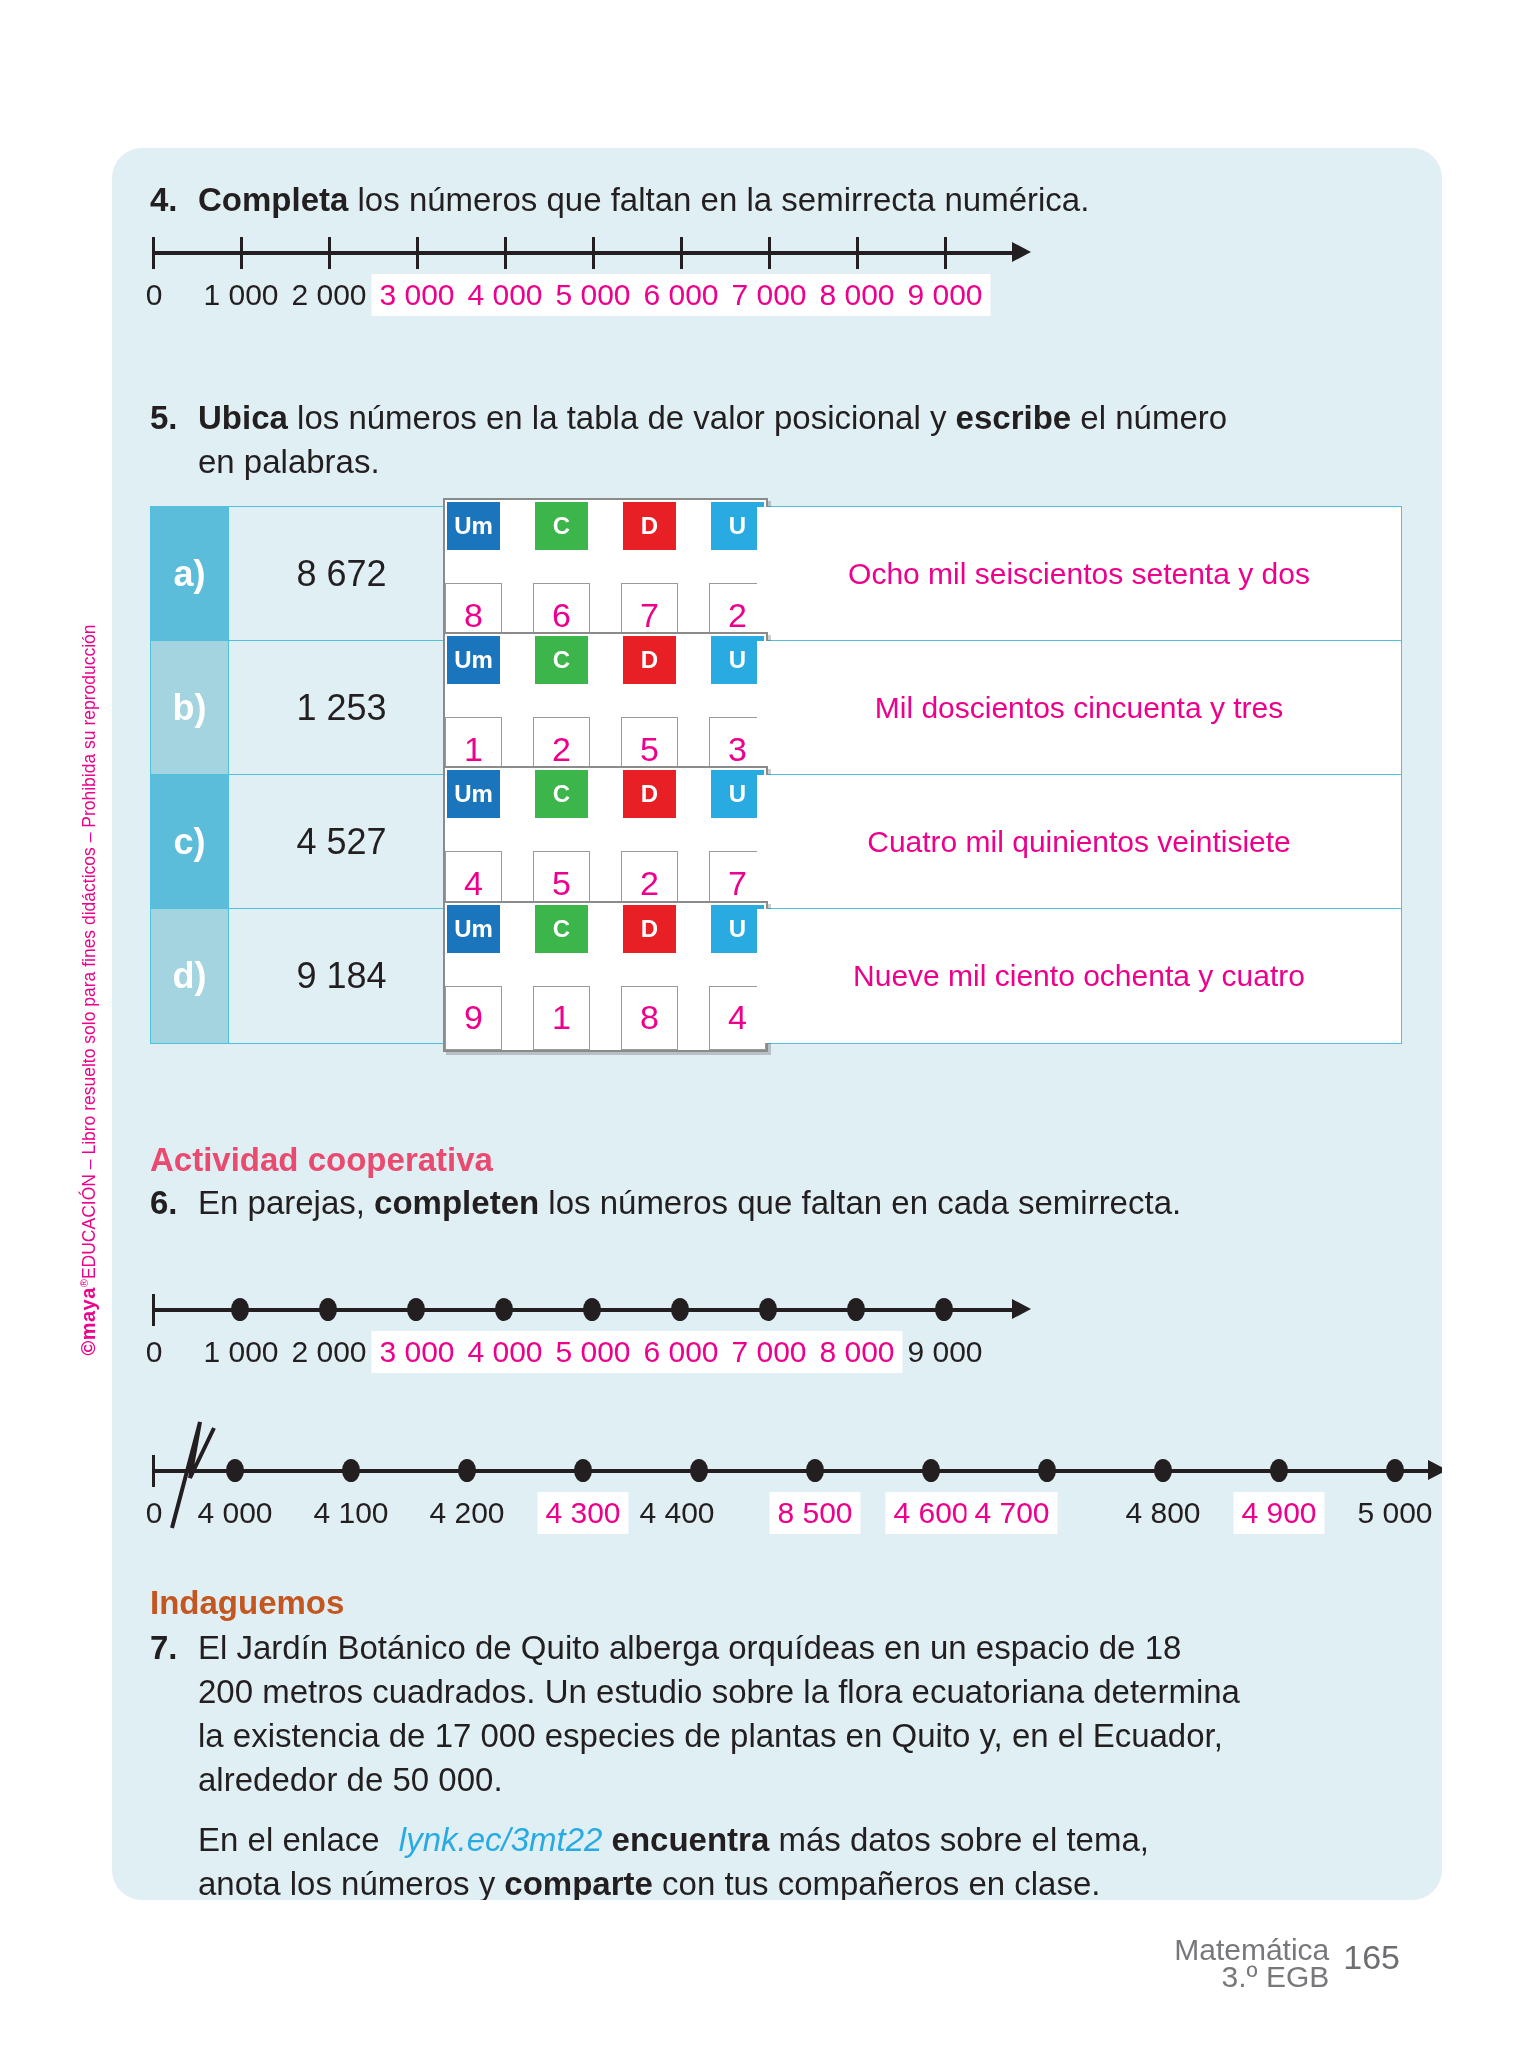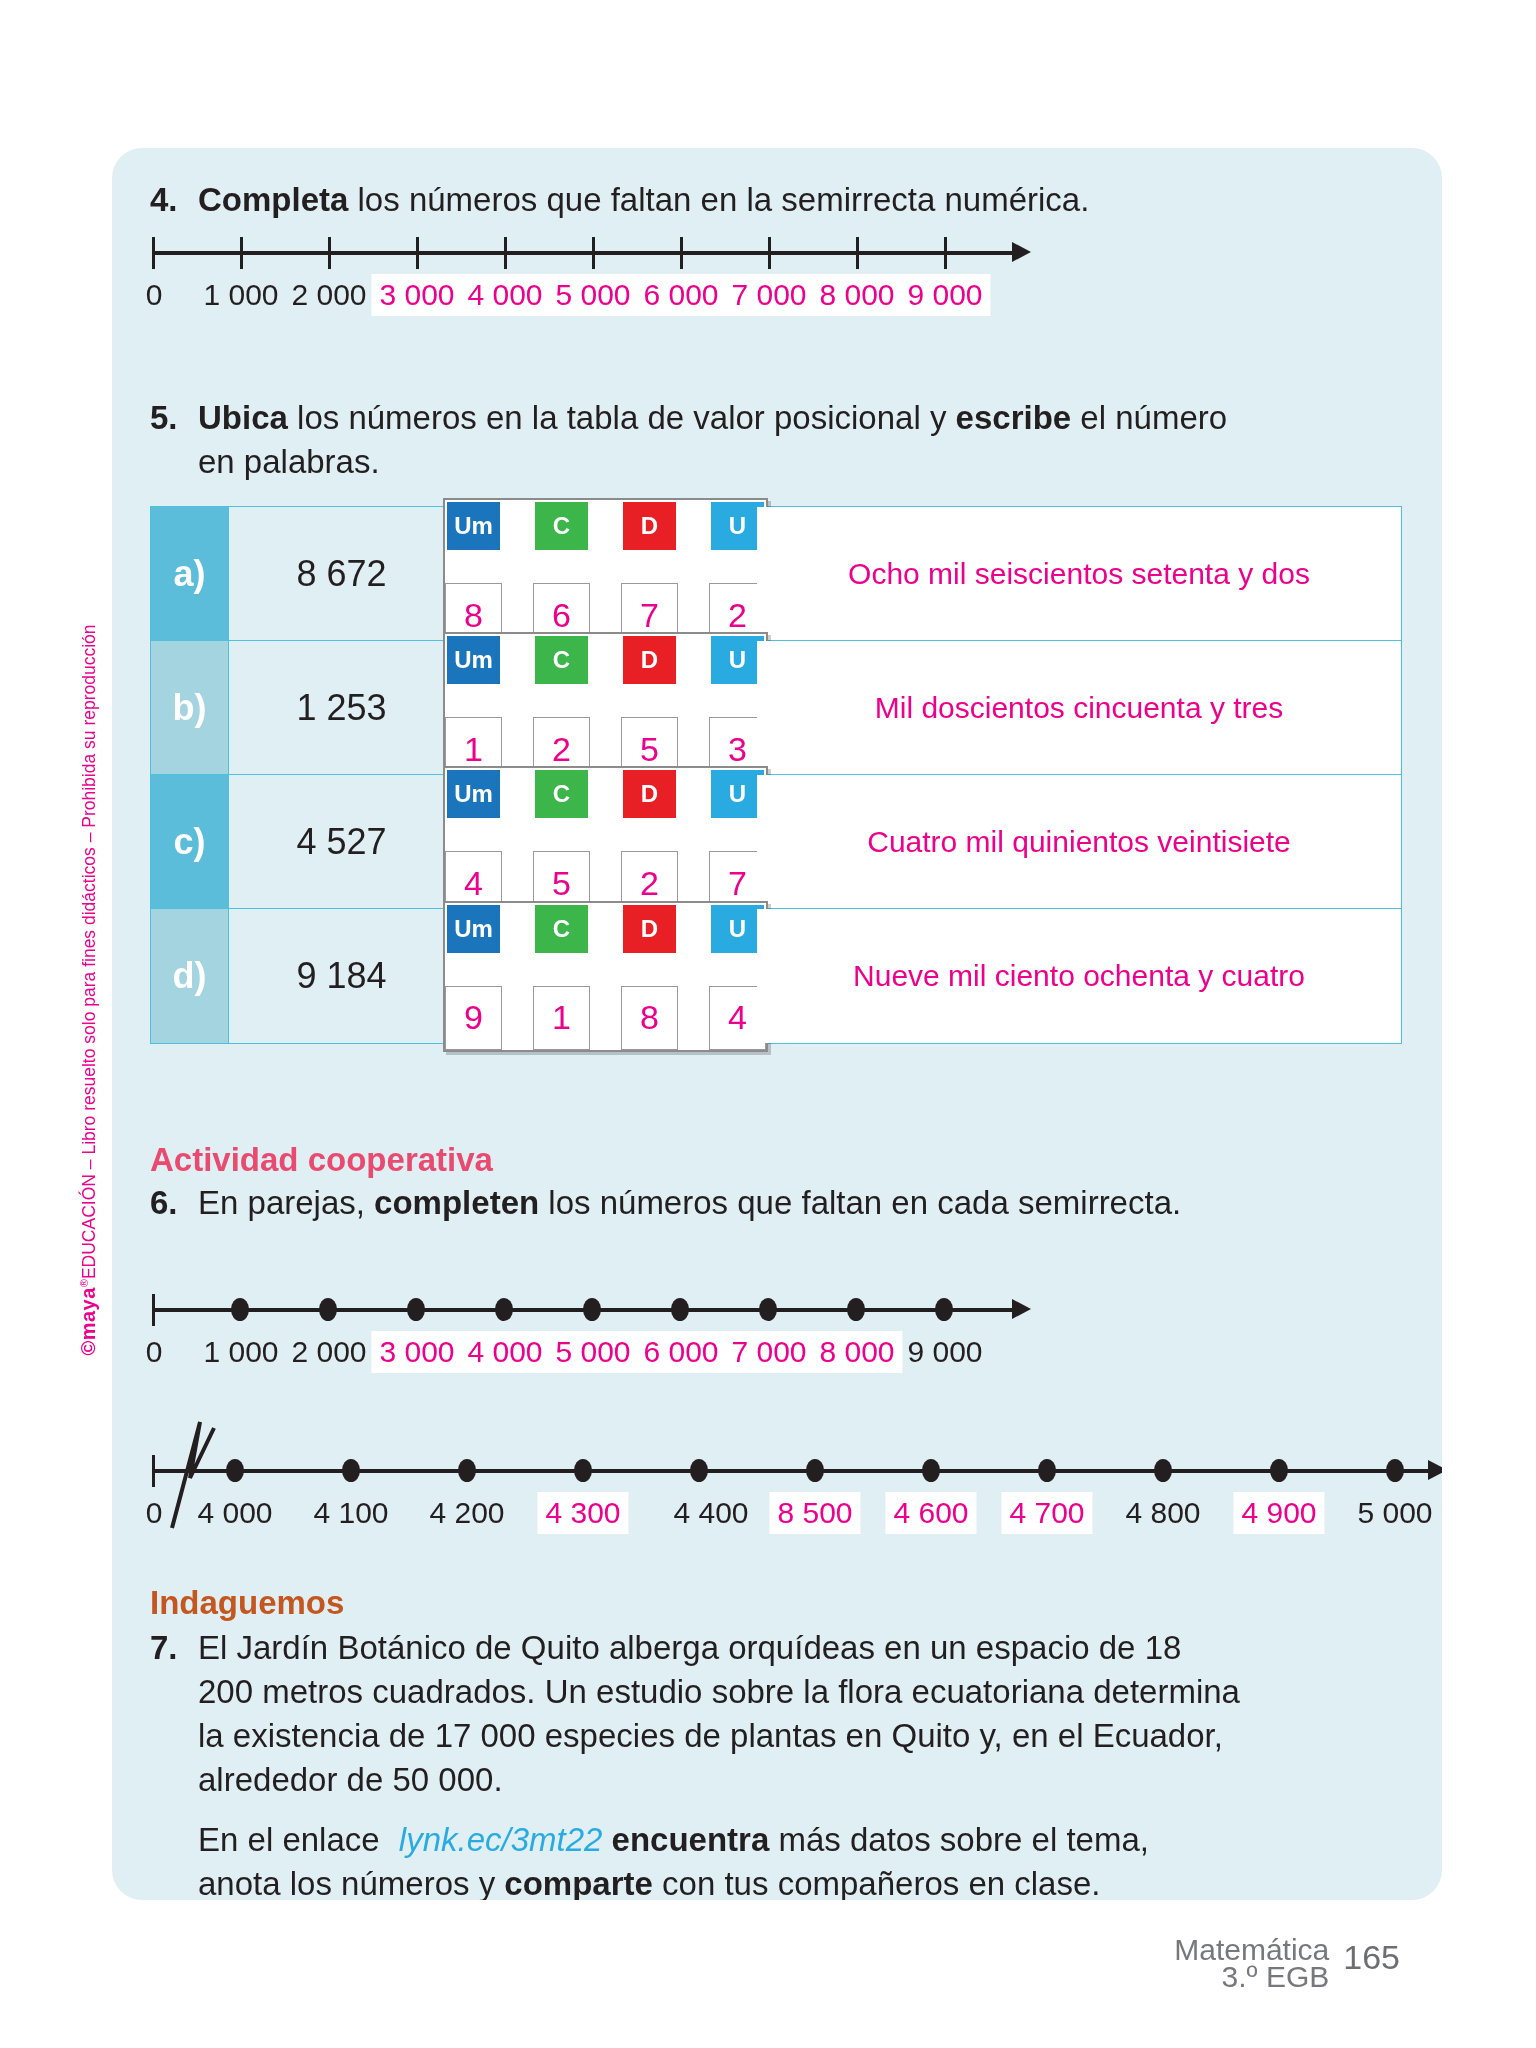--- a/index.html
+++ b/index.html
@@ -236,24 +236,24 @@
     <div class="nl-dot" style="left:888px"></div>
     <div class="nl-dot" style="left:1004px"></div>
     <div class="nl-dot" style="left:1120px"></div>
     <div class="nl-dot" style="left:1236px"></div>
     <div class="nl-arrow" style="left:1278px"></div>
     <span class="nl-lbl" style="left:4px">0</span>
     <span class="nl-lbl" style="left:85px">4 000</span>
     <span class="nl-lbl" style="left:201px">4 100</span>
     <span class="nl-lbl" style="left:317px">4 200</span>
     <span class="nl-lbl answer" style="left:433px">4 300</span>
-    <span class="nl-lbl" style="left:561px">4 400</span>
+    <span class="nl-lbl" style="left:527px">4 400</span>
     <span class="nl-lbl answer" style="left:665px">8 500</span>
     <span class="nl-lbl answer" style="left:781px">4 600</span>
-    <span class="nl-lbl answer" style="left:897px">4 700</span>
+    <span class="nl-lbl answer" style="left:862px">4 700</span>
     <span class="nl-lbl" style="left:1013px">4 800</span>
     <span class="nl-lbl answer" style="left:1129px">4 900</span>
     <span class="nl-lbl" style="left:1245px">5 000</span>
   </div>
 
   <div class="inda-title">Indaguemos</div>
   <div class="para" id="para7">
     <span class="num">7.</span><span>El Jardín Botánico de Quito alberga orquídeas en un espacio de 18 200 metros cuadrados. Un estudio sobre la flora ecuatoriana determina la existencia de 17 000 especies de plantas en Quito y, en el Ecuador, alrededor de 50 000.</span>
   </div>
   <div id="para7b">

